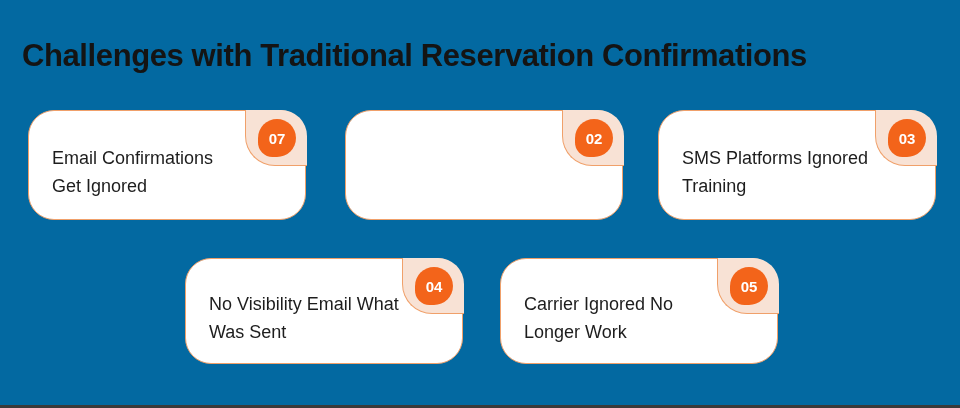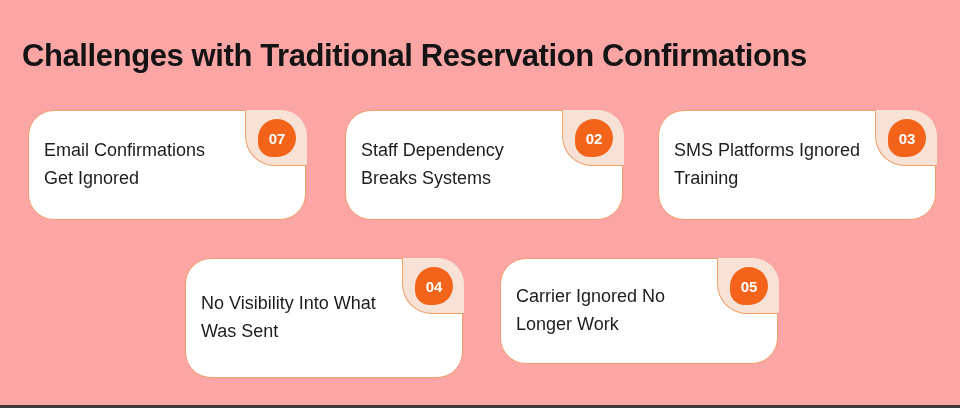--- a/index.html
+++ b/index.html
@@ -1,21 +1,21 @@
 <!DOCTYPE html>
 <html><head>
 <meta charset="utf-8">
 <style>
   html, body { margin: 0; padding: 0; }
 
   .page {
     position: relative;
     width: 960px;
     height: 408px;
-    background: #fca5a5;
+    background: #0369a1;
     font-family: "Liberation Sans", sans-serif;
     overflow: hidden;
     box-sizing: border-box;
     border-bottom: 3px solid #3a3a3a;
   }
 
   .title {
     position: absolute;
     left: 22px;
     top: 38px;
@@ -64,66 +64,64 @@
     color: #ffffff;
     font-size: 15px;
     font-weight: 700;
   }
 
   .card-label {
     position: absolute;
     left: 15px;
     top: 50%;
     transform: translateY(-50%);
-    margin: 0;
+    margin: 8px;
     font-size: 18px;
     line-height: 1.55;
     font-weight: 500;
     color: #1d1d1d;
     white-space: pre-line;
   }
 
   .c1 { left: 28px;  top: 110px; width: 278px; height: 110px; }
   .c2 { left: 345px; top: 110px; width: 278px; height: 110px; text-decoration: underline; }
   .c3 { left: 658px; top: 110px; width: 278px; height: 110px; text-decoration: underline; }
-  .c4 { left: 185px; top: 258px; width: 278px; height: 120px; }
+  .c4 { left: 185px; top: 258px; width: 278px; height: 106px; }
   .c5 { left: 500px; top: 258px; width: 278px; height: 106px; }
 </style>
 </head>
 <body>
 
 <div class="page">
 
   <h1 class="title">Challenges with Traditional Reservation Confirmations</h1>
 
   <div class="card c1">
     <span class="notch"></span>
     <span class="badge">07</span>
     <p class="card-label">Email Confirmations
 Get Ignored</p>
   </div>
 
   <div class="card c2">
     <span class="notch"></span>
     <span class="badge">02</span>
-    <p class="card-label">Staff Dependency
-Breaks Systems</p>
   </div>
 
   <div class="card c3">
     <span class="notch"></span>
     <span class="badge">03</span>
     <p class="card-label">SMS Platforms Ignored
 Training</p>
   </div>
 
   <div class="card c4">
     <span class="notch"></span>
     <span class="badge">04</span>
-    <p class="card-label">No Visibility Into What
+    <p class="card-label">No Visibility Email What
 Was Sent</p>
   </div>
 
   <div class="card c5">
     <span class="notch"></span>
     <span class="badge">05</span>
     <p class="card-label">Carrier Ignored No
 Longer Work</p>
   </div>
 

